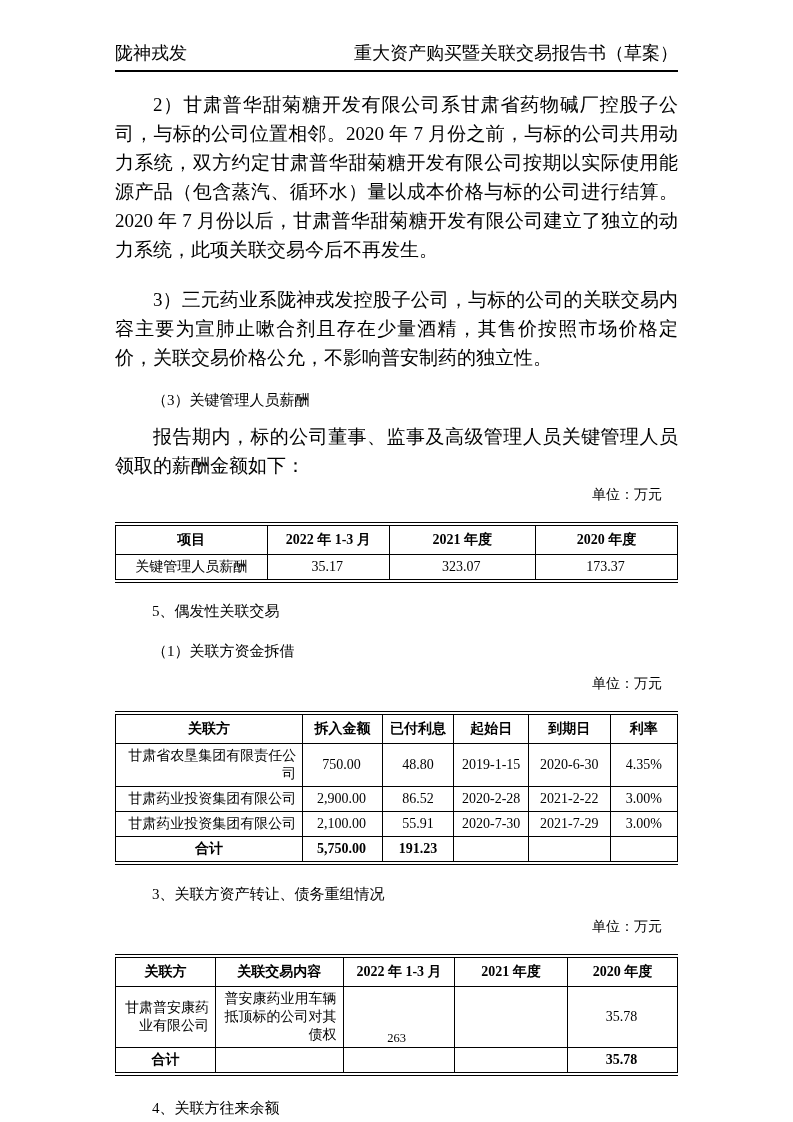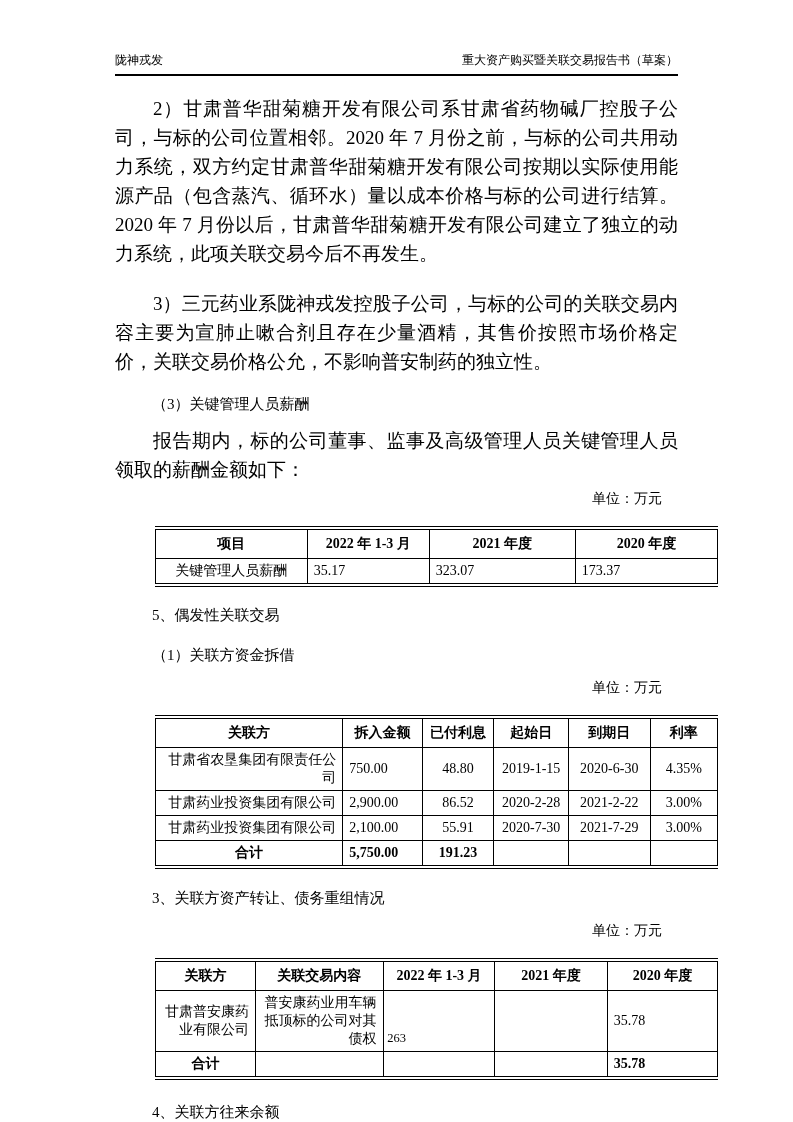--- a/index.html
+++ b/index.html
@@ -4,35 +4,35 @@
 <style>
   html,body{margin:0;padding:0;background:#e8e8e8;}
   .page{
     width:793px;height:1122px;background:#ffffff;position:relative;
     margin:0 auto;color:#000;
     font-family:"Liberation Serif","DejaVu Serif",serif;
     overflow:hidden;
   }
   .content{position:absolute;left:115px;top:0;width:563px;}
   .doc-header{
-    padding-top:52px;display:flex;justify-content:space-between;
+    padding-top:41px;display:flex;justify-content:space-between;
     align-items:flex-end;border-bottom:2px solid #000;padding-bottom:5px;
-    font-size:12px;
+    font-size:18px;
   }
   .para{font-size:19px;line-height:29px;text-align:justify;text-indent:2em;margin:0;}
   .heading{font-size:15px;line-height:29px;text-indent:2em;margin:7px;}
   .unit{font-size:14px;text-align:right;margin:16px;line-height:22px;}
   table{border-collapse:collapse;width:100%;table-layout:fixed;
-        border-top:4px double #000;border-bottom:4px double #000;margin-left:40px;}
+        border-top:4px double #000;border-bottom:4px double #000;}
   th,td{border:1px solid #000;font-size:14px;padding:3px 6px;line-height:18px;
         overflow:hidden;}
   th{font-weight:bold;text-align:center;padding:5px 4px;}
   td.c{text-align:center;}
   td.l{text-align:right;}
-  td.r{text-align:left;padding-right:8px;}
+  td.r{text-align:center;padding-right:8px;}
   .bold{font-weight:bold;}
   .mt-p1{margin-top:18px;}
   .mt-p2{margin-top:21px;}
   .mt-h3{margin-top:14px;}
   .mt-p3{margin-top:4px;}
   .mt-u1{margin-top:4px;}
   .mt-t1{margin-top:5px;}
   .mt-h2{margin-top:14px;}
   .mt-h21{margin-top:11px;}
   .mt-u2{margin-top:1px;}

